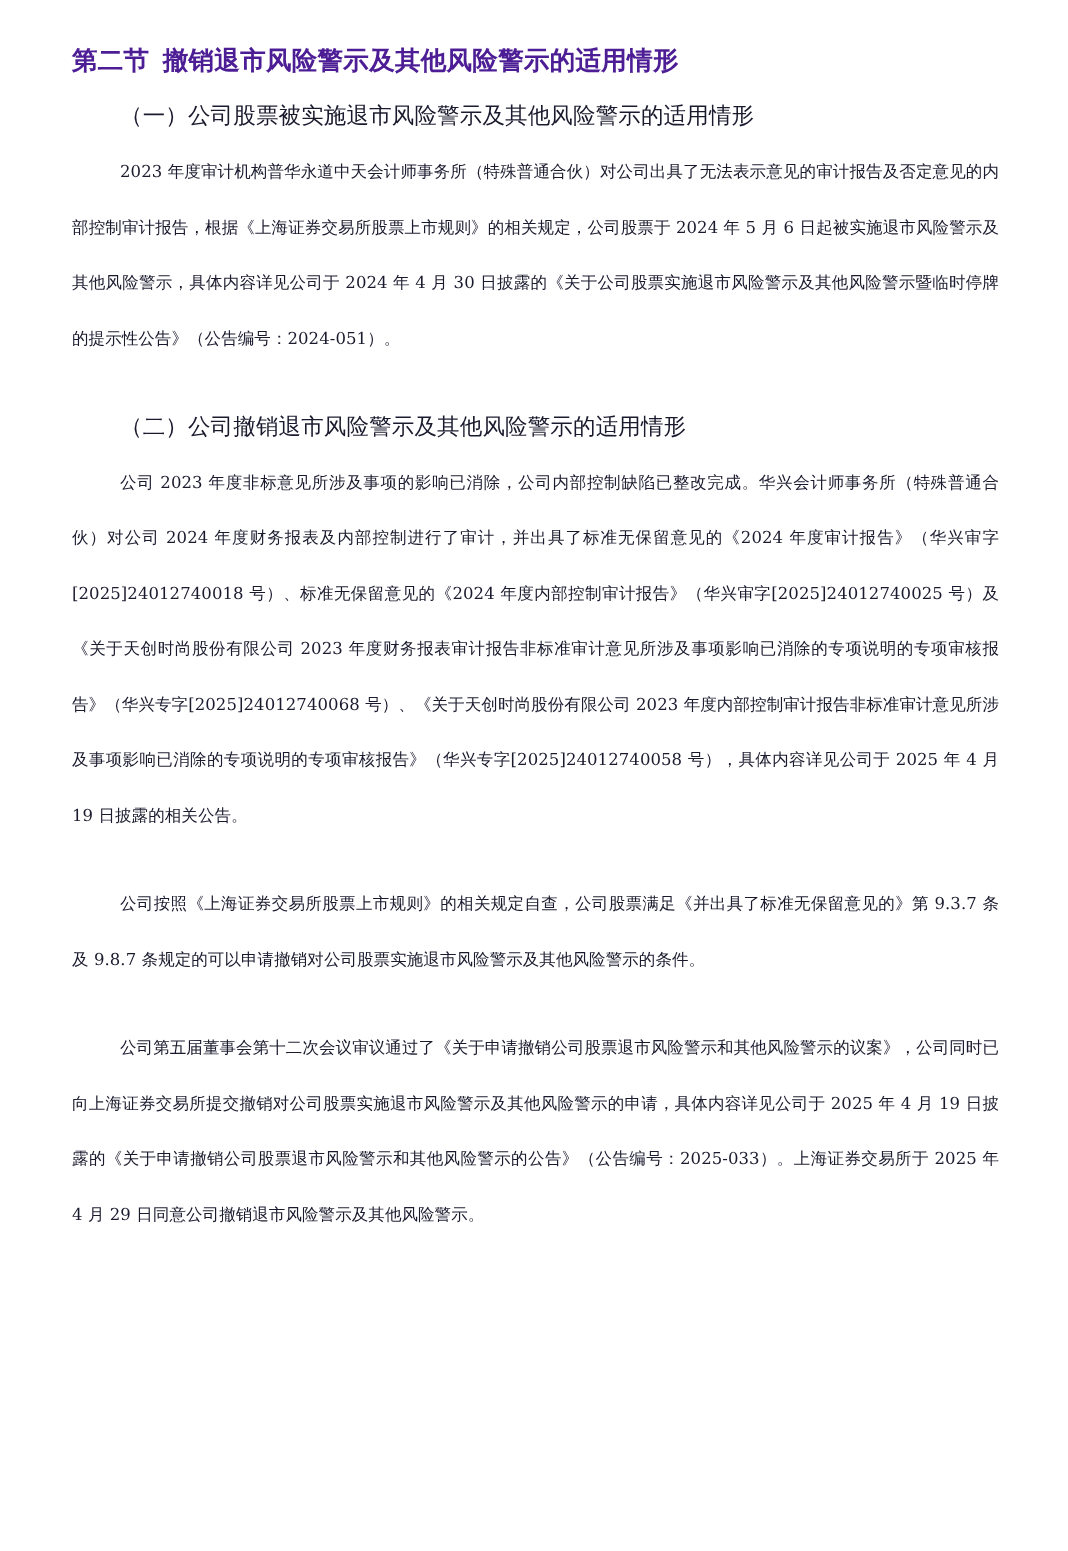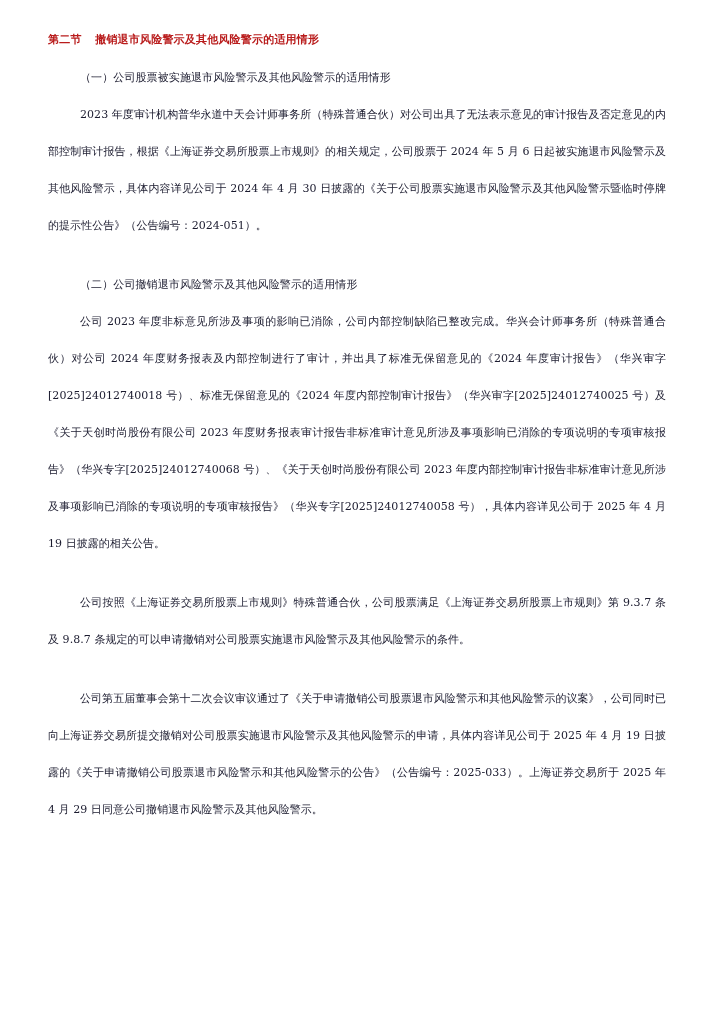--- a/index.html
+++ b/index.html
@@ -23,30 +23,30 @@
     padding: 0;
     background: #ffffff;
   }
   .content {
     position: absolute;
     left: 48px;
     top: 22px;
     width: 618px;
   }
   .section-heading {
-    font-family: Liberation Mono, monospace;
+    font-family: Liberation Serif, serif;
     font-weight: bold;
-    font-size: 11px;
+    font-size: 17px;
     line-height: 37px;
-    color: #b91c1c;
+    color: #4c1d95;
     letter-spacing: 0.2px;
     white-space: pre;
   }
   .sub-heading {
-    font-size: 11px;
+    font-size: 15px;
     line-height: 37px;
     color: #1a1a2e;
     text-indent: 32px;
     letter-spacing: 0.1px;
   }
   .para {
     font-size: 11px;
     line-height: 37px;
     color: #1a1a2e;
     text-indent: 32px;
@@ -68,18 +68,18 @@
     <div class="section-heading">第二节  撤销退市风险警示及其他风险警示的适用情形</div>
 
     <div class="sub-heading">（一）公司股票被实施退市风险警示及其他风险警示的适用情形</div>
 
     <div class="para">2023 年度审计机构普华永道中天会计师事务所（特殊普通合伙）对公司出具了无法表示意见的审计报告及否定意见的内部控制审计报告，根据《上海证券交易所股票上市规则》的相关规定，公司股票于 2024 年 5 月 6 日起被实施退市风险警示及其他风险警示，具体内容详见公司于 2024 年 4 月 30 日披露的《关于公司股票实施退市风险警示及其他风险警示暨临时停牌的提示性公告》（公告编号：2024-051）。</div>
 
     <div class="sub-heading gap-before">（二）公司撤销退市风险警示及其他风险警示的适用情形</div>
 
     <div class="para">公司 2023 年度非标意见所涉及事项的影响已消除，公司内部控制缺陷已整改完成。华兴会计师事务所（特殊普通合伙）对公司 2024 年度财务报表及内部控制进行了审计，并出具了标准无保留意见的《2024 年度审计报告》（华兴审字[2025]24012740018 号）、标准无保留意见的《2024 年度内部控制审计报告》（华兴审字[2025]24012740025 号）及《关于天创时尚股份有限公司 2023 年度财务报表审计报告非标准审计意见所涉及事项影响已消除的专项说明的专项审核报告》（华兴专字[2025]24012740068 号）、《关于天创时尚股份有限公司 2023 年度内部控制审计报告非标准审计意见所涉及事项影响已消除的专项说明的专项审核报告》（华兴专字[2025]24012740058 号），具体内容详见公司于 2025 年 4 月 19 日披露的相关公告。</div>
 
-    <div class="para gap-before">公司按照《上海证券交易所股票上市规则》特殊普通合伙，公司股票满足《上海证券交易所股票上市规则》第 9.3.7 条及 9.8.7 条规定的可以申请撤销对公司股票实施退市风险警示及其他风险警示的条件。</div>
+    <div class="para gap-before">公司按照《上海证券交易所股票上市规则》的相关规定自查，公司股票满足《并出具了标准无保留意见的》第 9.3.7 条及 9.8.7 条规定的可以申请撤销对公司股票实施退市风险警示及其他风险警示的条件。</div>
 
     <div class="para gap-before">公司第五届董事会第十二次会议审议通过了《关于申请撤销公司股票退市风险警示和其他风险警示的议案》，公司同时已向上海证券交易所提交撤销对公司股票实施退市风险警示及其他风险警示的申请，具体内容详见公司于 2025 年 4 月 19 日披露的《关于申请撤销公司股票退市风险警示和其他风险警示的公告》（公告编号：2025-033）。上海证券交易所于 2025 年 4 月 29 日同意公司撤销退市风险警示及其他风险警示。</div>
 
   </div>
 </div>
 
 </body></html>

